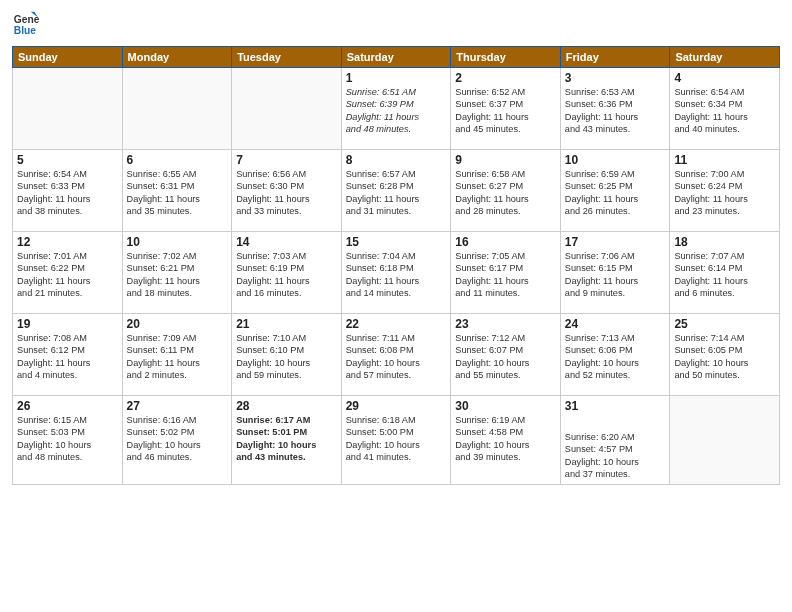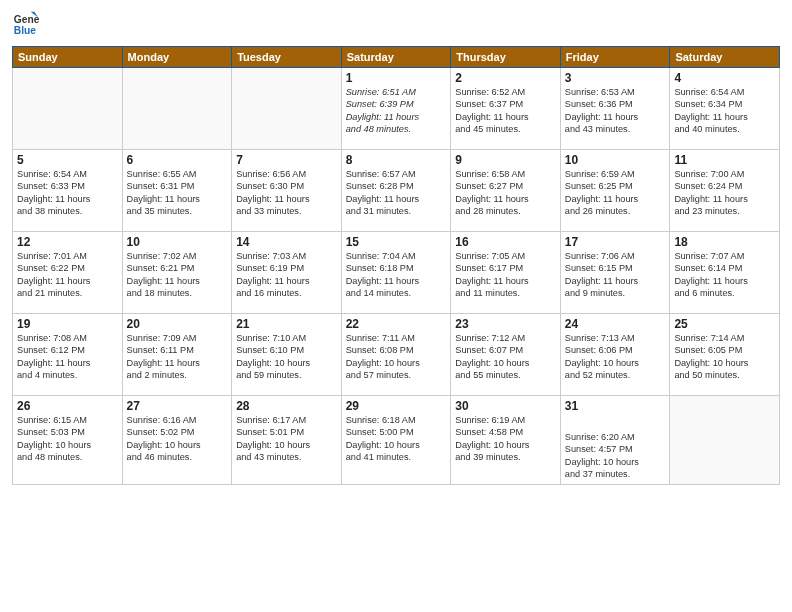--- a/index.html
+++ b/index.html
@@ -308,21 +308,21 @@
           </td>
           <td>
             <div class="day-number">27</div>
             <div class="day-info" style="white-space: pre-line;">Sunrise: 6:16 AM
 Sunset: 5:02 PM
 Daylight: 10 hours
 and 46 minutes.</div>
           </td>
           <td>
             <div class="day-number">28</div>
-            <div class="day-info" style="white-space: pre-line;">Sunrise: 6:17 AM
+            <div class="day-info" style="white-space: pre-line; font-weight: bold;">Sunrise: 6:17 AM
 Sunset: 5:01 PM
 Daylight: 10 hours
 and 43 minutes.</div>
           </td>
           <td>
             <div class="day-number">29</div>
             <div class="day-info" style="white-space: pre-line;">Sunrise: 6:18 AM
 Sunset: 5:00 PM
 Daylight: 10 hours
 and 41 minutes.</div>

